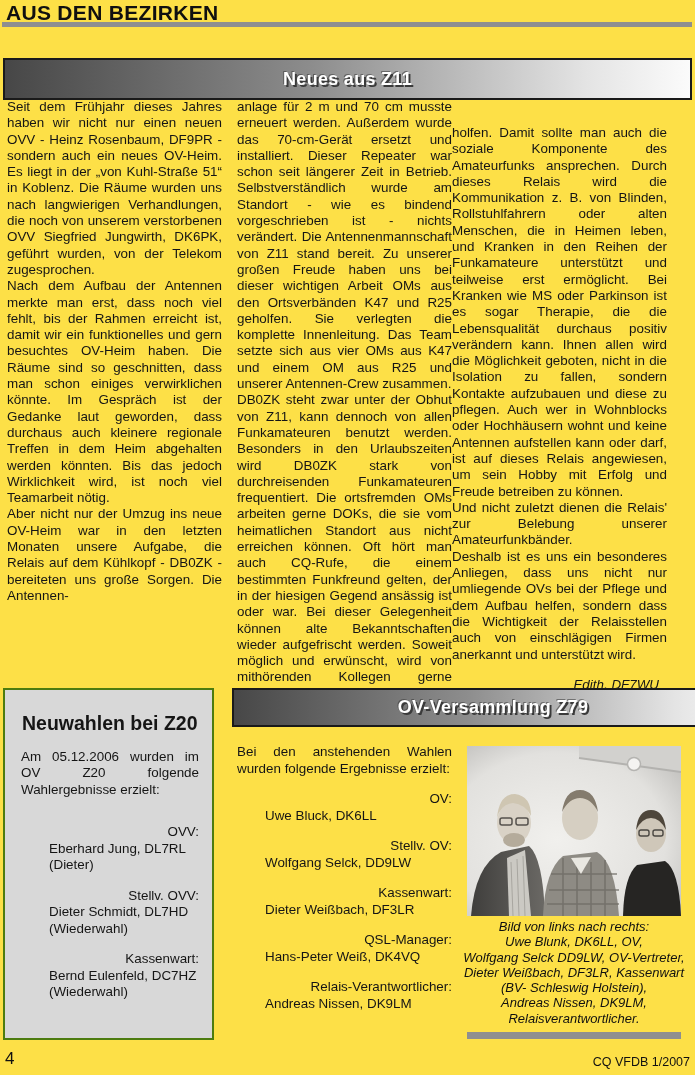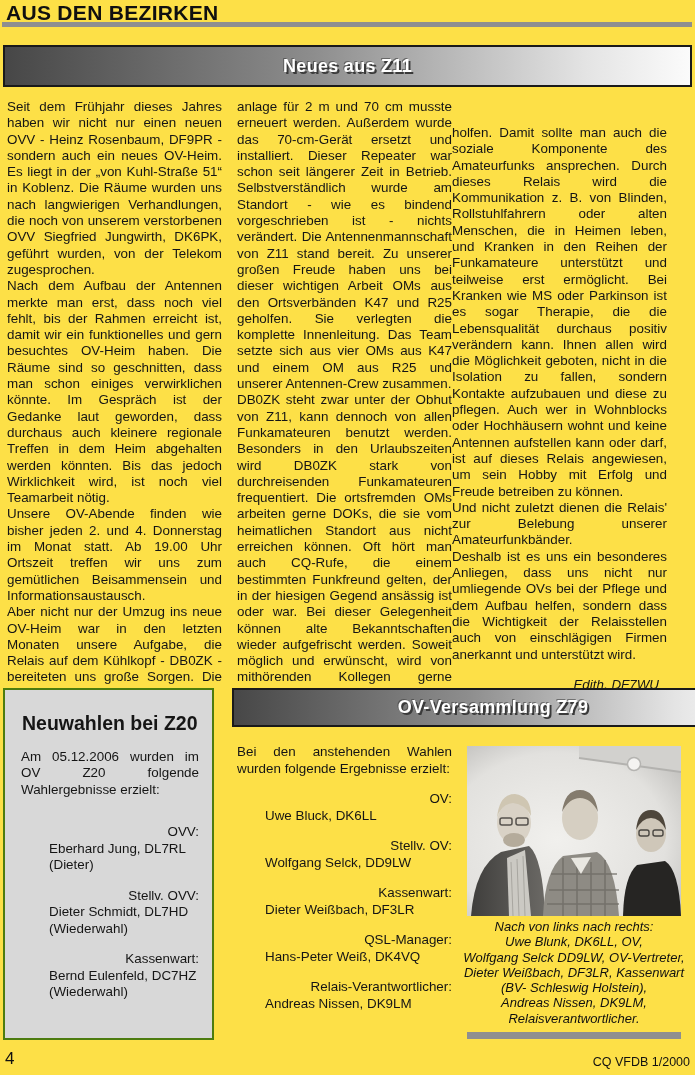--- a/index.html
+++ b/index.html
@@ -13,21 +13,21 @@
   .header-rule{left:2px;top:22px;width:690px;height:5px;background:#8f8f8f;}
   .banner{
     box-sizing:border-box;border:2px solid #1a1a1a;
     background:linear-gradient(to right,#474747,#8d8d8d 45%,#e4e4e4 85%,#fbfbfb);
     display:flex;align-items:center;justify-content:center;
   }
   .banner span{
     font-size:18px;font-weight:bold;color:#ffffff;letter-spacing:.3px;
     text-shadow:2px 2px 0 #3a3a3a, -1px -1px 0 rgba(55,55,55,.55);
   }
-  .banner-z11{left:3px;top:45px;width:689px;height:42px;}
+  .banner-z11{left:3px;top:58px;width:689px;height:42px;}
   .banner-z79{left:232px;top:688px;width:522px;height:39px;}
   .col{width:215px;top:99px;font-size:13.4px;line-height:16.3px;text-align:justify;}
   .col p{margin:0;}
   .col-1{left:7px;}
   .col-2{left:237px;}
   .col-3{left:452px;margin-top:26px;}
   .signature{margin-top:14px;padding-right:8px;text-align:right;font-style:italic;}
   .z20-box{
     left:3px;top:688px;width:211px;height:352px;box-sizing:border-box;
     background:#d8d8d8;border:2px solid #4d7c0f;padding:25px 13px 0 16px;
@@ -58,21 +58,20 @@
   <div class="abs header-title">AUS DEN BEZIRKEN</div>
   <div class="abs header-rule"></div>
 
   <div class="abs banner banner-z11">
     <span>Neues aus Z11</span>
   </div>
 
   <div class="abs col col-1">
     <p>Seit dem Frühjahr dieses Jahres haben wir nicht nur einen neuen OVV - Heinz Rosenbaum, DF9PR - sondern auch ein neues OV-Heim. Es liegt in der „von Kuhl-Straße 51“ in Koblenz. Die Räume wurden uns nach langwierigen Verhandlungen, die noch von unserem verstorbenen OVV Siegfried Jungwirth, DK6PK, geführt wurden, von der Telekom zugesprochen.</p>
     <p>Nach dem Aufbau der Antennen merkte man erst, dass noch viel fehlt, bis der Rahmen erreicht ist, damit wir ein funktionelles und gern besuchtes OV-Heim haben. Die Räume sind so geschnitten, dass man schon einiges verwirklichen könnte. Im Gespräch ist der Gedanke laut geworden, dass durchaus auch kleinere regionale Treffen in dem Heim abgehalten werden könnten. Bis das jedoch Wirklichkeit wird, ist noch viel Teamarbeit nötig.</p>
-    <p>Unsere OV-Abende finden wie bisher jeden 2. und 4. Donnerstag im Monat statt. Ab 19.00 Uhr Ortszeit treffen wir uns zum gemütlichen Beisammensein und Informationsaustausch.</p>
     <p>Aber nicht nur der Umzug ins neue OV-Heim war in den letzten Monaten unsere Aufgabe, die Relais auf dem Kühlkopf - DB0ZK - bereiteten uns große Sorgen. Die Antennen-</p>
   </div>
   <div class="abs col col-2">
     <p>anlage für 2 m und 70 cm musste erneuert werden. Außerdem wurde das 70-cm-Gerät ersetzt und installiert. Dieser Repeater war schon seit längerer Zeit in Betrieb. Selbstverständlich wurde am Standort - wie es bindend vorgeschrieben ist - nichts verändert. Die Antennenmannschaft von Z11 stand bereit. Zu unserer großen Freude haben uns bei dieser wichtigen Arbeit OMs aus den Ortsverbänden K47 und R25 geholfen. Sie verlegten die komplette Innenleitung. Das Team setzte sich aus vier OMs aus K47 und einem OM aus R25 und unserer Antennen-Crew zusammen.</p>
     <p>DB0ZK steht zwar unter der Obhut von Z11, kann dennoch von allen Funkamateuren benutzt werden. Besonders in den Urlaubszeiten wird DB0ZK stark von durchreisenden Funkamateuren frequentiert. Die ortsfremden OMs arbeiten gerne DOKs, die sie vom heimatlichen Standort aus nicht erreichen können. Oft hört man auch CQ-Rufe, die einem bestimmten Funkfreund gelten, der in der hiesigen Gegend ansässig ist oder war. Bei dieser Gelegenheit können alte Bekanntschaften wieder aufgefrischt werden. Soweit möglich und erwünscht, wird von mithörenden Kollegen gerne Auskunft erteilt und so weiter ge-</p>
   </div>
   <div class="abs col col-3">
     <p>holfen. Damit sollte man auch die soziale Komponente des Amateurfunks ansprechen. Durch dieses Relais wird die Kommunikation z. B. von Blinden, Rollstuhlfahrern oder alten Menschen, die in Heimen leben, und Kranken in den Reihen der Funkamateure unterstützt und teilweise erst ermöglicht. Bei Kranken wie MS oder Parkinson ist es sogar Therapie, die die Lebensqualität durchaus positiv verändern kann. Ihnen allen wird die Möglichkeit geboten, nicht in die Isolation zu fallen, sondern Kontakte aufzubauen und diese zu pflegen. Auch wer in Wohnblocks oder Hochhäusern wohnt und keine Antennen aufstellen kann oder darf, ist auf dieses Relais angewiesen, um sein Hobby mit Erfolg und Freude betreiben zu können.</p>
     <p>Und nicht zuletzt dienen die Relais' zur Belebung unserer Amateurfunkbänder.</p>
     <p>Deshalb ist es uns ein besonderes Anliegen, dass uns nicht nur umliegende OVs bei der Pflege und dem Aufbau helfen, sondern dass die Wichtigkeit der Relaisstellen auch von einschlägigen Firmen anerkannt und unterstützt wird.</p>
@@ -171,27 +170,27 @@
         <path d="M156,170 Q157,130 170,119 L198,115 Q212,124 214,170 Z" fill="#262523"></path>
         <ellipse cx="184" cy="88" rx="15" ry="18" fill="#cfc7b9"></ellipse>
         <path d="M169,84 Q171,64 184,64 Q197,64 199,84 Q193,72 184,72 Q175,72 169,84 Z" fill="#4e463b"></path>
         <rect x="172" y="84" width="10" height="6" rx="2" fill="none" stroke="#4a4742" stroke-width="1.4"></rect>
         <rect x="186" y="84" width="10" height="6" rx="2" fill="none" stroke="#4a4742" stroke-width="1.4"></rect>
       </g>
     </svg>
   </div>
 
   <div class="abs caption">
-    <div>Nach von links nach rechts:</div>
+    <div>Bild von links nach rechts:</div>
     <div>Uwe Blunk, DK6LL, OV,</div>
     <div>Wolfgang Selck DD9LW, OV-Vertreter,</div>
     <div>Dieter Weißbach, DF3LR, Kassenwart</div>
     <div>(BV- Schleswig Holstein),</div>
     <div>Andreas Nissen, DK9LM,</div>
     <div>Relaisverantwortlicher.</div>
   </div>
 
   <div class="abs caption-bar"></div>
 
   <div class="abs footer-page">4</div>
-  <div class="abs footer-issue">CQ VFDB 1/2000</div>
+  <div class="abs footer-issue">CQ VFDB 1/2007</div>
 
 </div>
 
 </body></html>

